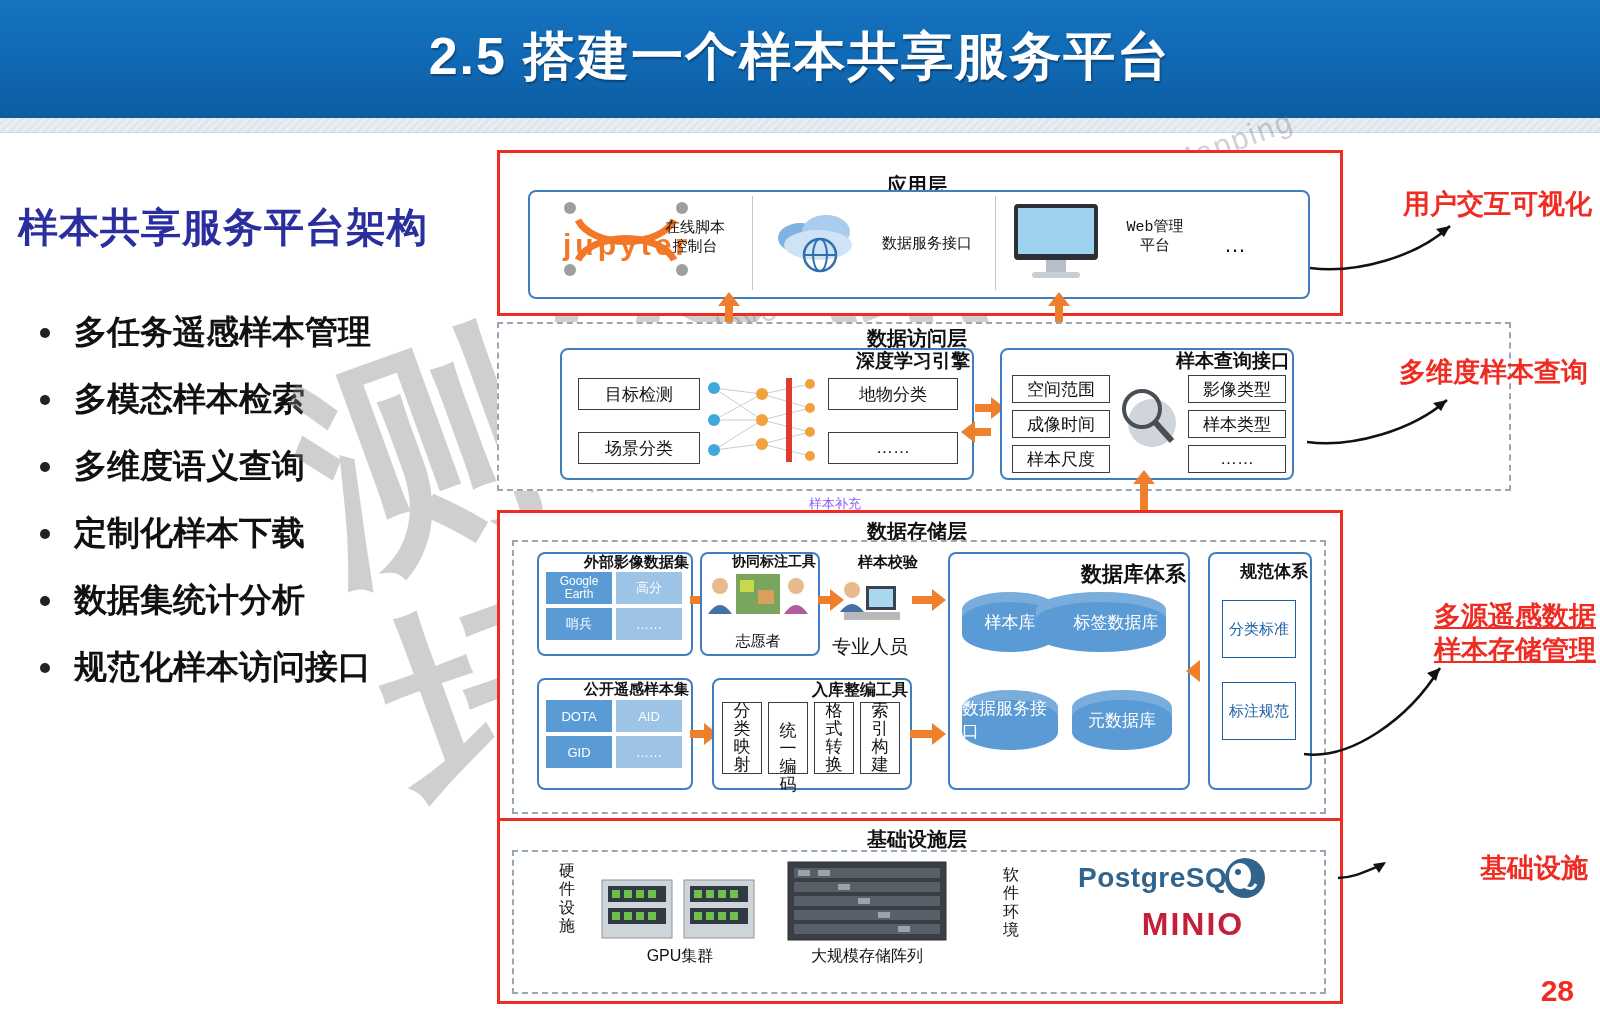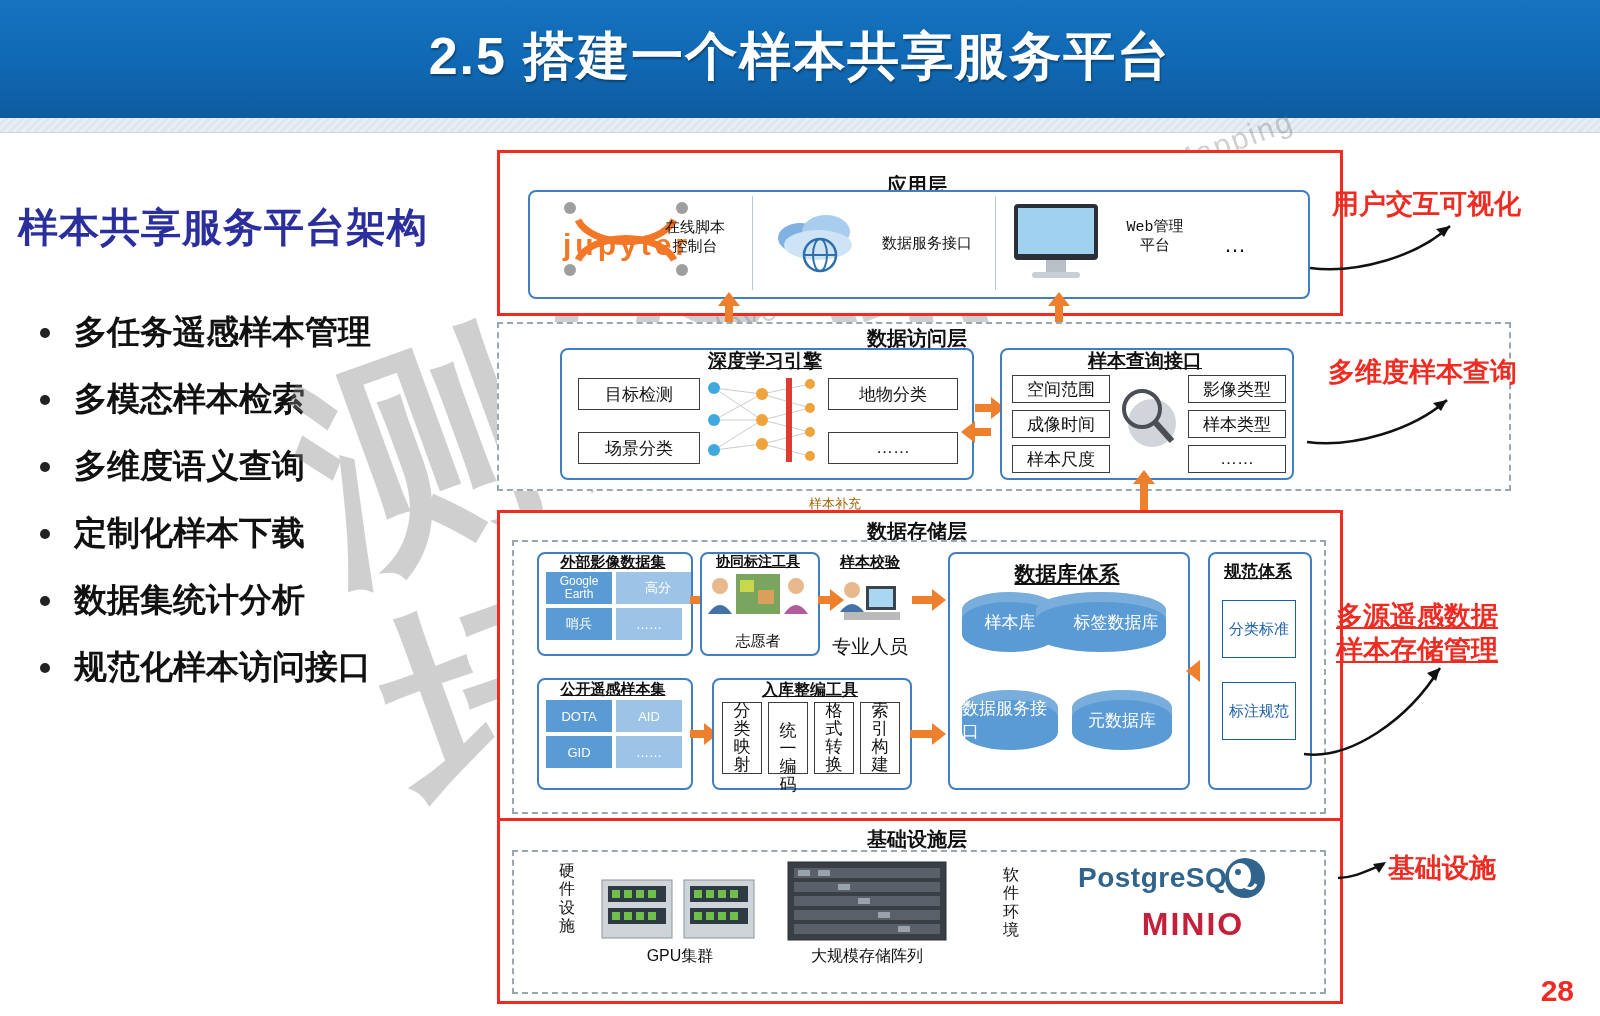--- a/index.html
+++ b/index.html
@@ -56,21 +56,21 @@
     position:absolute;text-align:center;font-weight:bold;color:#111;font-size:20px;
   }
   .bluebox{
     position:absolute;border:2px solid #3f7fc1;border-radius:8px;background:#fff;
   }
   .cell{
     position:absolute;border:1.5px solid #3d3d3d;background:#fff;
     display:flex;align-items:center;justify-content:center;
     font-size:17px;color:#111;text-align:center;
   }
-  .subttl{position:absolute;font-weight:bold;font-size:19px;color:#111;text-align:center;text-decoration:underline;}
+  .subttl{position:absolute;font-weight:bold;font-size:19px;color:#111;text-align:right;}
   .smalltxt{position:absolute;font-size:15px;color:#111;text-align:center;}
   .vtext{
     position:absolute;font-size:17px;color:#111;width:22px;line-height:1.05;
     text-align:center;
   }
   .arrow-up{
     position:absolute;width:0;height:0;border-left:11px solid transparent;
     border-right:11px solid transparent;border-bottom:14px solid #ee7f2d;
   }
   .arrow-stem{position:absolute;background:#ee7f2d;width:8px;}
@@ -78,21 +78,21 @@
     position:absolute;width:0;height:0;border-top:11px solid transparent;
     border-bottom:11px solid transparent;border-left:14px solid #ee7f2d;
   }
   .arrow-stem-h{position:absolute;background:#ee7f2d;height:8px;}
   .arrow-left{
     position:absolute;width:0;height:0;border-top:11px solid transparent;
     border-bottom:11px solid transparent;border-right:14px solid #ee7f2d;
   }
   
   .annot{
-    position:absolute;color:#ef2b22;font-size:27px;font-weight:bold;line-height:1.25;
+    position:absolute;color:#ef2b22;font-size:27px;font-weight:bold;line-height:1.25;text-align:right;
   }
   .pagenum{
     position:absolute;right:26px;bottom:8px;color:#ef2b22;font-size:30px;font-weight:bold;
   }
   
   .cyl{
     position:absolute;background:#5b9bd5;border-radius:50%/18px;
     color:#fff;font-size:17px;display:flex;align-items:center;justify-content:center;
     box-shadow:inset 0 10px 0 rgba(255,255,255,.18);
   }
@@ -240,30 +240,30 @@
 <div class="cell" style="left:1188px;top:445px;width:96px;height:26px;">……</div>
 <svg style="position:absolute;left:1112px;top:375px;width:74px;height:96px;">
   <circle cx="40" cy="48" r="24" fill="#cfd5da"></circle>
   <circle cx="30" cy="34" r="18" fill="none" stroke="#4a4f55" stroke-width="4"></circle>
   <line x1="42" y1="46" x2="60" y2="66" stroke="#4a4f55" stroke-width="6"></line>
 </svg>
 
 <div class="arrow-stem" style="left:1140px;top:480px;height:38px;"></div>
 <div class="arrow-up" style="left:1133px;top:470px;"></div>
 
-<div class="tiny" style="left:790px;top:495px;width:90px;color:#a16207;text-align:center;">样本补充</div>
+<div class="tiny" style="left:790px;top:495px;width:90px;color:#8b5cf6;text-align:center;">样本补充</div>
 
 <div class="redbox" style="left:497px;top:510px;width:840px;height:310px;"></div>
 <div class="layer-title" style="left:497px;top:518px;width:840px;">数据存储层</div>
 <div class="dashbox" style="left:512px;top:540px;width:810px;height:270px;"></div>
 
 <div class="bluebox" style="left:537px;top:552px;width:152px;height:100px;"></div>
 <div class="subttl" style="left:537px;top:553px;width:152px;font-size:15px;">外部影像数据集</div>
 <div class="cell" style="left:546px;top:572px;width:66px;height:32px;background:#5b9bd5;color:#fff;border:none;font-size:12px;line-height:1.1;">Google Earth</div>
-<div class="cell" style="left:616px;top:572px;width:66px;height:32px;background:#9dc3e6;color:#fff;border:none;font-size:13px;padding-left:9px;">高分</div>
+<div class="cell" style="left:616px;top:572px;width:66px;height:32px;background:#9dc3e6;color:#fff;border:none;font-size:13px;">高分</div>
 <div class="cell" style="left:546px;top:608px;width:66px;height:32px;background:#5b9bd5;color:#fff;border:none;font-size:13px;">哨兵</div>
 <div class="cell" style="left:616px;top:608px;width:66px;height:32px;background:#9dc3e6;color:#fff;border:none;font-size:13px;">……</div>
 
 <div class="arrow-stem-h" style="left:690px;top:596px;width:14px;"></div>
 <div class="arrow-right" style="left:704px;top:589px;"></div>
 
 <div class="bluebox" style="left:700px;top:552px;width:116px;height:100px;"></div>
 <div class="subttl" style="left:700px;top:553px;width:116px;font-size:14px;">协同标注工具</div>
 <svg style="position:absolute;left:706px;top:572px;width:104px;height:58px;">
   <rect x="30" y="2" width="44" height="40" fill="#7aa55e"></rect>

